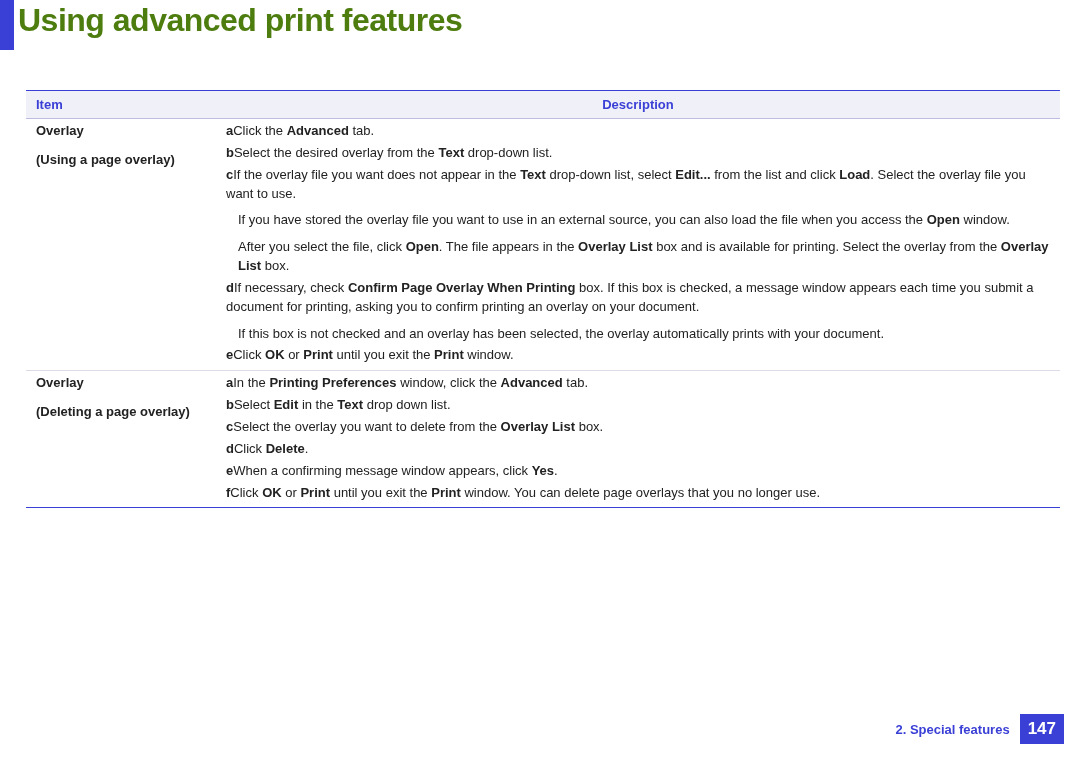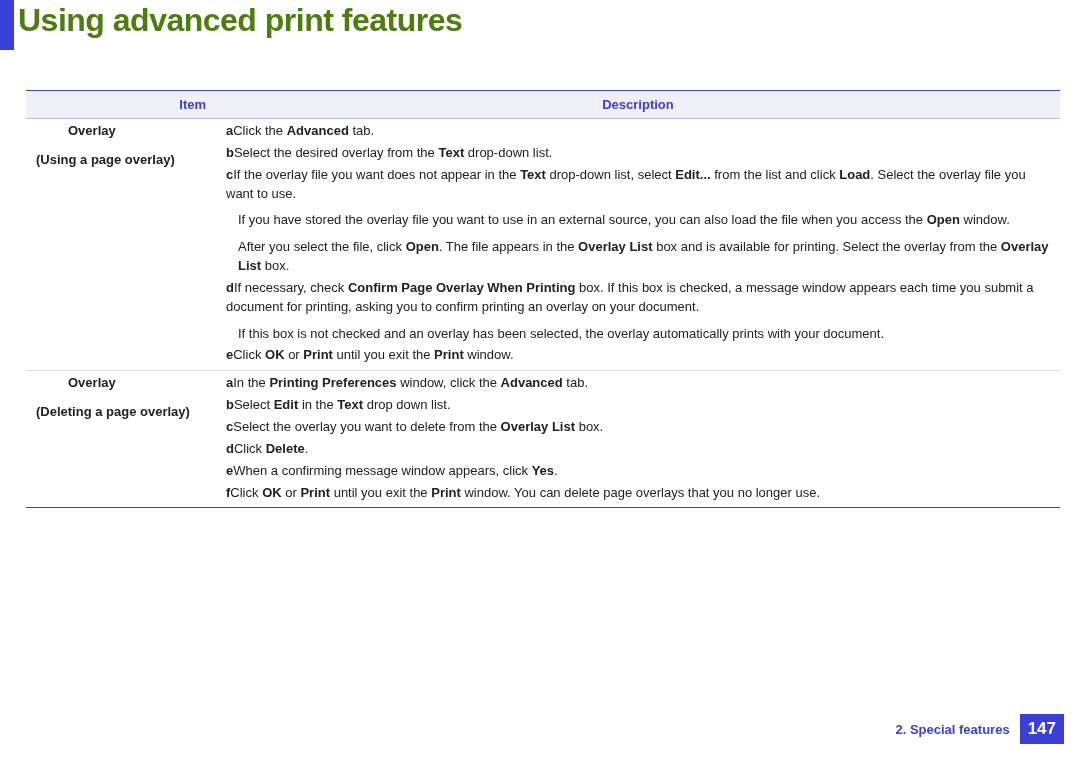--- a/index.html
+++ b/index.html
@@ -41,34 +41,33 @@
   thead tr {
     background: #f0f0f8;
   }
   thead th {
     font-weight: 700;
     color: #3a3fd6;
     padding: 6px 10px;
     border-top: 1px solid #3a3fd6;
     border-bottom: 1px solid #bcbce0;
   }
-  thead th.col-item { text-align: right; width: 190px; }
+  thead th.col-item { text-align: left; width: 190px; }
   thead th.col-desc { text-align: center; }
   tbody td {
     padding: 3px 10px 2px 10px;
     vertical-align: top;
     border-bottom: 1px solid #dcdce8;
     line-height: 1.45;
   }
   tbody tr:last-child td {
     border-bottom: 1.5px solid #3a3fd6;
   }
   td.item-cell .item-title {
     font-weight: 700;
-    margin-left: 32px;
   }
   td.item-cell .item-sub {
     font-weight: 700;
     margin-top: 10px;
   }
   td.desc-cell div {
     margin-bottom: 3px;
   }
   td.desc-cell .indent {
     padding-left: 12px;

